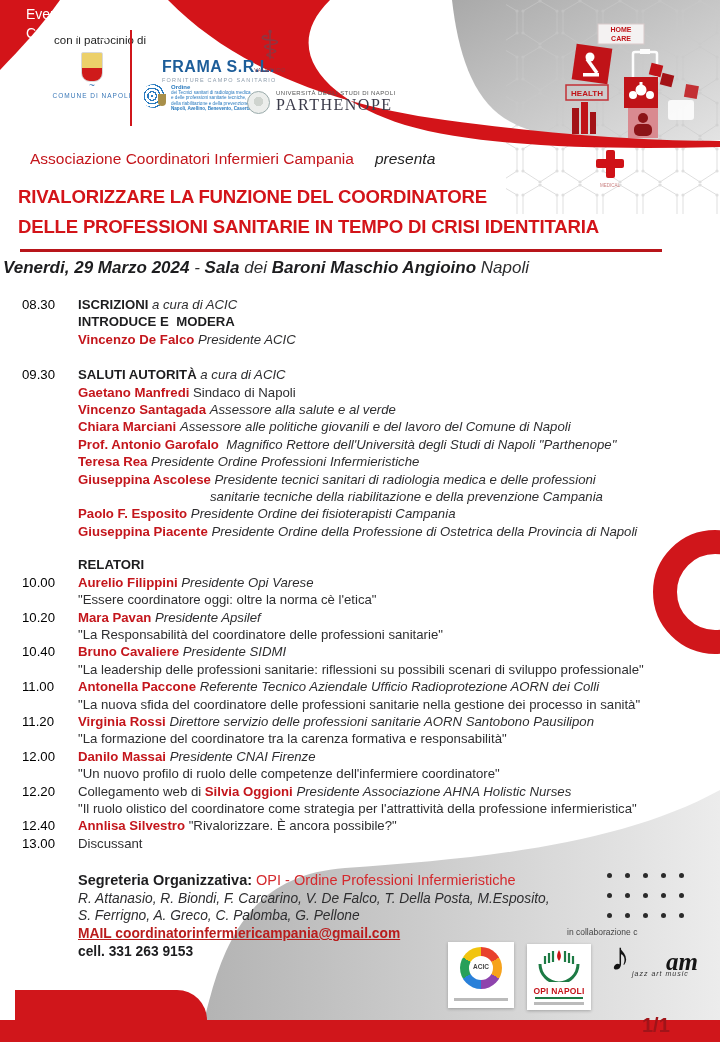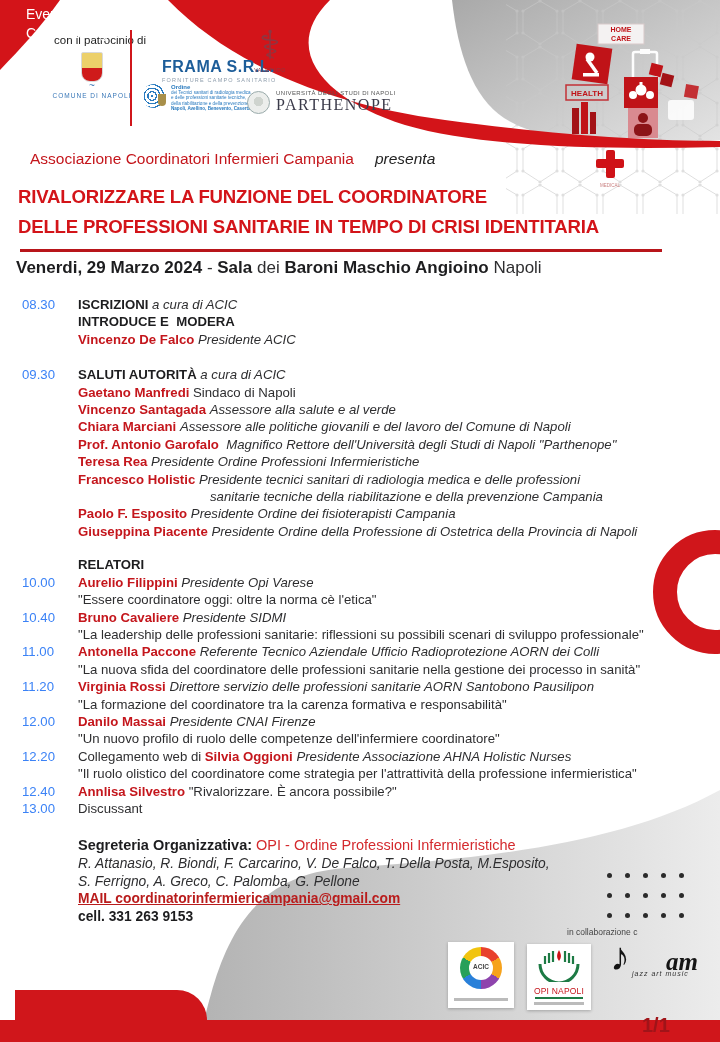--- a/index.html
+++ b/index.html
@@ -45,26 +45,26 @@
   .parthenope .txt{margin-left:6px;color:#3b3b4a;}
   .parthenope .small{font-size:6px;letter-spacing:.4px;color:#555;}
   .parthenope .big{font-family:"Liberation Serif","DejaVu Serif",serif;font-size:16px;letter-spacing:1.5px;}
   
   .presents{position:absolute;left:30px;top:150px;font-size:15.5px;white-space:nowrap;}
   .presents .assoc{color:#c4161c;}
   .presents .verb{font-style:italic;color:#222;margin-left:21px;}
   .main-title{position:absolute;left:18px;top:182px;width:680px;
     font-size:18.6px;font-weight:800;color:#d31419;line-height:29.5px;letter-spacing:-.2px;}
   .title-rule{position:absolute;left:20px;top:249px;width:642px;height:2.5px;background:#b8151a;}
-  .dateline{position:absolute;left:16px;top:258px;font-size:17px;color:#222;white-space:nowrap;}
+  .dateline{position:absolute;left:3px;top:258px;font-size:17px;color:#222;white-space:nowrap;font-style:italic;}
   .dateline .seg-b{font-size:17px;}
   
   .flow{position:absolute;left:22px;top:296px;right:12px;z-index:3;}
   .sched-row{display:flex;}
-  .time{width:56px;flex:none;font-size:13.2px;color:#3b82f6;line-height:17.4px;}
+  .time{width:56px;flex:none;font-size:13.2px;color:#000000;line-height:17.4px;}
   .content{flex:1;}
   .line{min-height:17.4px;font-size:13.2px;line-height:17.4px;}
   .line.ind{padding-left:132px;}
   .seg{white-space:pre-wrap;}
   .seg-b{font-weight:700;color:#1d1d1f;}
   .seg-r{font-weight:700;color:#c4161c;}
   .seg-i{font-style:italic;color:#2e2e30;}
   .seg-n{color:#2e2e30;}
   .seg-q{color:#2e2e30;}
   .seg-rn{color:#d42a2e;}
@@ -77,21 +77,21 @@
   .logo-box{position:absolute;background:#fff;box-shadow:0 1px 3px rgba(0,0,0,.25);z-index:3;}
   #acic-box{left:448px;top:942px;width:66px;height:66px;text-align:center;}
   .acic-ring{position:relative;width:42px;height:42px;border-radius:50%;margin:5px auto 0;
     background:conic-gradient(#e8412c 0 60deg,#f6a21c 60deg 120deg,#8e44ad 120deg 180deg,
       #2980d9 180deg 240deg,#27a05a 240deg 300deg,#f1c40f 300deg 360deg);}
   .acic-ring .inner{position:absolute;left:9px;top:9px;width:24px;height:24px;border-radius:50%;background:#fff;}
   .acic-ring .lbl{position:absolute;left:0;top:16px;width:42px;font-size:6.5px;font-weight:800;color:#444;}
   .acic-cap{width:54px;height:3px;background:#bbb;margin:9px auto 0;}
   #opi-box{left:527px;top:944px;width:64px;height:66px;text-align:center;}
   .opi-art{margin-top:4px;}
-  .opi-name{font-size:8.5px;font-weight:400;color:#c4161c;letter-spacing:.2px;}
+  .opi-name{font-size:8.5px;font-weight:700;color:#c4161c;letter-spacing:.2px;}
   .opi-underline{width:48px;height:2px;background:#1d7a44;margin:1px auto 0;}
   .opi-cap{width:50px;height:3px;background:#bbb;margin:3px auto 0;}
   #jam-box{position:absolute;left:610px;top:936px;z-index:3;color:#141414;}
   .jam-note{font-size:40px;line-height:40px;}
   .jam-text{font-family:"Liberation Serif","DejaVu Serif",serif;font-style:italic;font-weight:700;font-size:25px;margin-left:36px;}
   .jam-cap{font-size:7px;font-style:italic;color:#333;margin:-6px 0 0 22px;letter-spacing:1px;}
   .ecm-box{position:absolute;left:15px;top:990px;width:192px;height:34px;background:#d0161b;
     border-radius:0 30px 0 0;z-index:4;}
   .ecm-text{position:absolute;left:26px;top:5px;width:230px;color:#fff;font-size:14px;line-height:18.5px;z-index:5;}
   .bottom-bar{position:absolute;left:0;top:1020px;width:720px;height:22px;background:#d0161b;z-index:4;}
@@ -257,37 +257,44 @@
         </div>
         <div class="sched-row" style="margin-top: 18px;">
           <div class="time">09.30</div>
           <div class="content">
             <div class="line"><span class="seg seg-b">SALUTI AUTORITÀ </span><span class="seg seg-i">a cura di ACIC</span></div>
             <div class="line"><span class="seg seg-r">Gaetano Manfredi </span><span class="seg seg-n">Sindaco di Napoli</span></div>
             <div class="line"><span class="seg seg-r">Vincenzo Santagada </span><span class="seg seg-i">Assessore alla salute e al verde</span></div>
             <div class="line"><span class="seg seg-r">Chiara Marciani </span><span class="seg seg-i">Assessore alle politiche giovanili e del lavoro del Comune di Napoli</span></div>
             <div class="line"><span class="seg seg-r">Prof. Antonio Garofalo </span><span class="seg seg-i"> Magnifico Rettore dell'Università degli Studi di Napoli "Parthenope"</span></div>
             <div class="line"><span class="seg seg-r">Teresa Rea </span><span class="seg seg-i">Presidente Ordine Professioni Infermieristiche</span></div>
-            <div class="line"><span class="seg seg-r">Francesco Holistic </span><span class="seg seg-i">Presidente tecnici sanitari di radiologia medica e delle professioni</span></div>
+            <div class="line"><span class="seg seg-r">Giuseppina Ascolese </span><span class="seg seg-i">Presidente tecnici sanitari di radiologia medica e delle professioni</span></div>
             <div class="line ind"><span class="seg seg-i">sanitarie tecniche della riabilitazione e della prevenzione Campania</span></div>
             <div class="line"><span class="seg seg-r">Paolo F. Esposito </span><span class="seg seg-i">Presidente Ordine dei fisioterapisti Campania</span></div>
             <div class="line"><span class="seg seg-r">Giuseppina Piacente </span><span class="seg seg-i">Presidente Ordine della Professione di Ostetrica della Provincia di Napoli</span></div>
           </div>
         </div>
         <div class="sched-row" style="margin-top: 16px;">
           <div class="time"></div>
           <div class="content">
             <div class="line"><span class="seg seg-b">RELATORI</span></div>
           </div>
         </div>
         <div class="sched-row">
           <div class="time">10.00</div>
           <div class="content">
             <div class="line"><span class="seg seg-r">Aurelio Filippini </span><span class="seg seg-i">Presidente Opi Varese</span></div>
             <div class="line"><span class="seg seg-q">"Essere coordinatore oggi: oltre la norma cè l'etica"</span></div>
+          </div>
+        </div>
+        <div class="sched-row">
+          <div class="time">10.20</div>
+          <div class="content">
+            <div class="line"><span class="seg seg-r">Mara Pavan </span><span class="seg seg-i">Presidente Apsilef</span></div>
+            <div class="line"><span class="seg seg-q">"La Responsabilità del coordinatore delle professioni sanitarie"</span></div>
           </div>
         </div>
         <div class="sched-row">
           <div class="time">10.40</div>
           <div class="content">
             <div class="line"><span class="seg seg-r">Bruno Cavaliere </span><span class="seg seg-i">Presidente SIDMI</span></div>
             <div class="line"><span class="seg seg-q">"La leadership delle professioni sanitarie: riflessioni su possibili scenari di sviluppo professionale"</span></div>
           </div>
         </div>
         <div class="sched-row">

